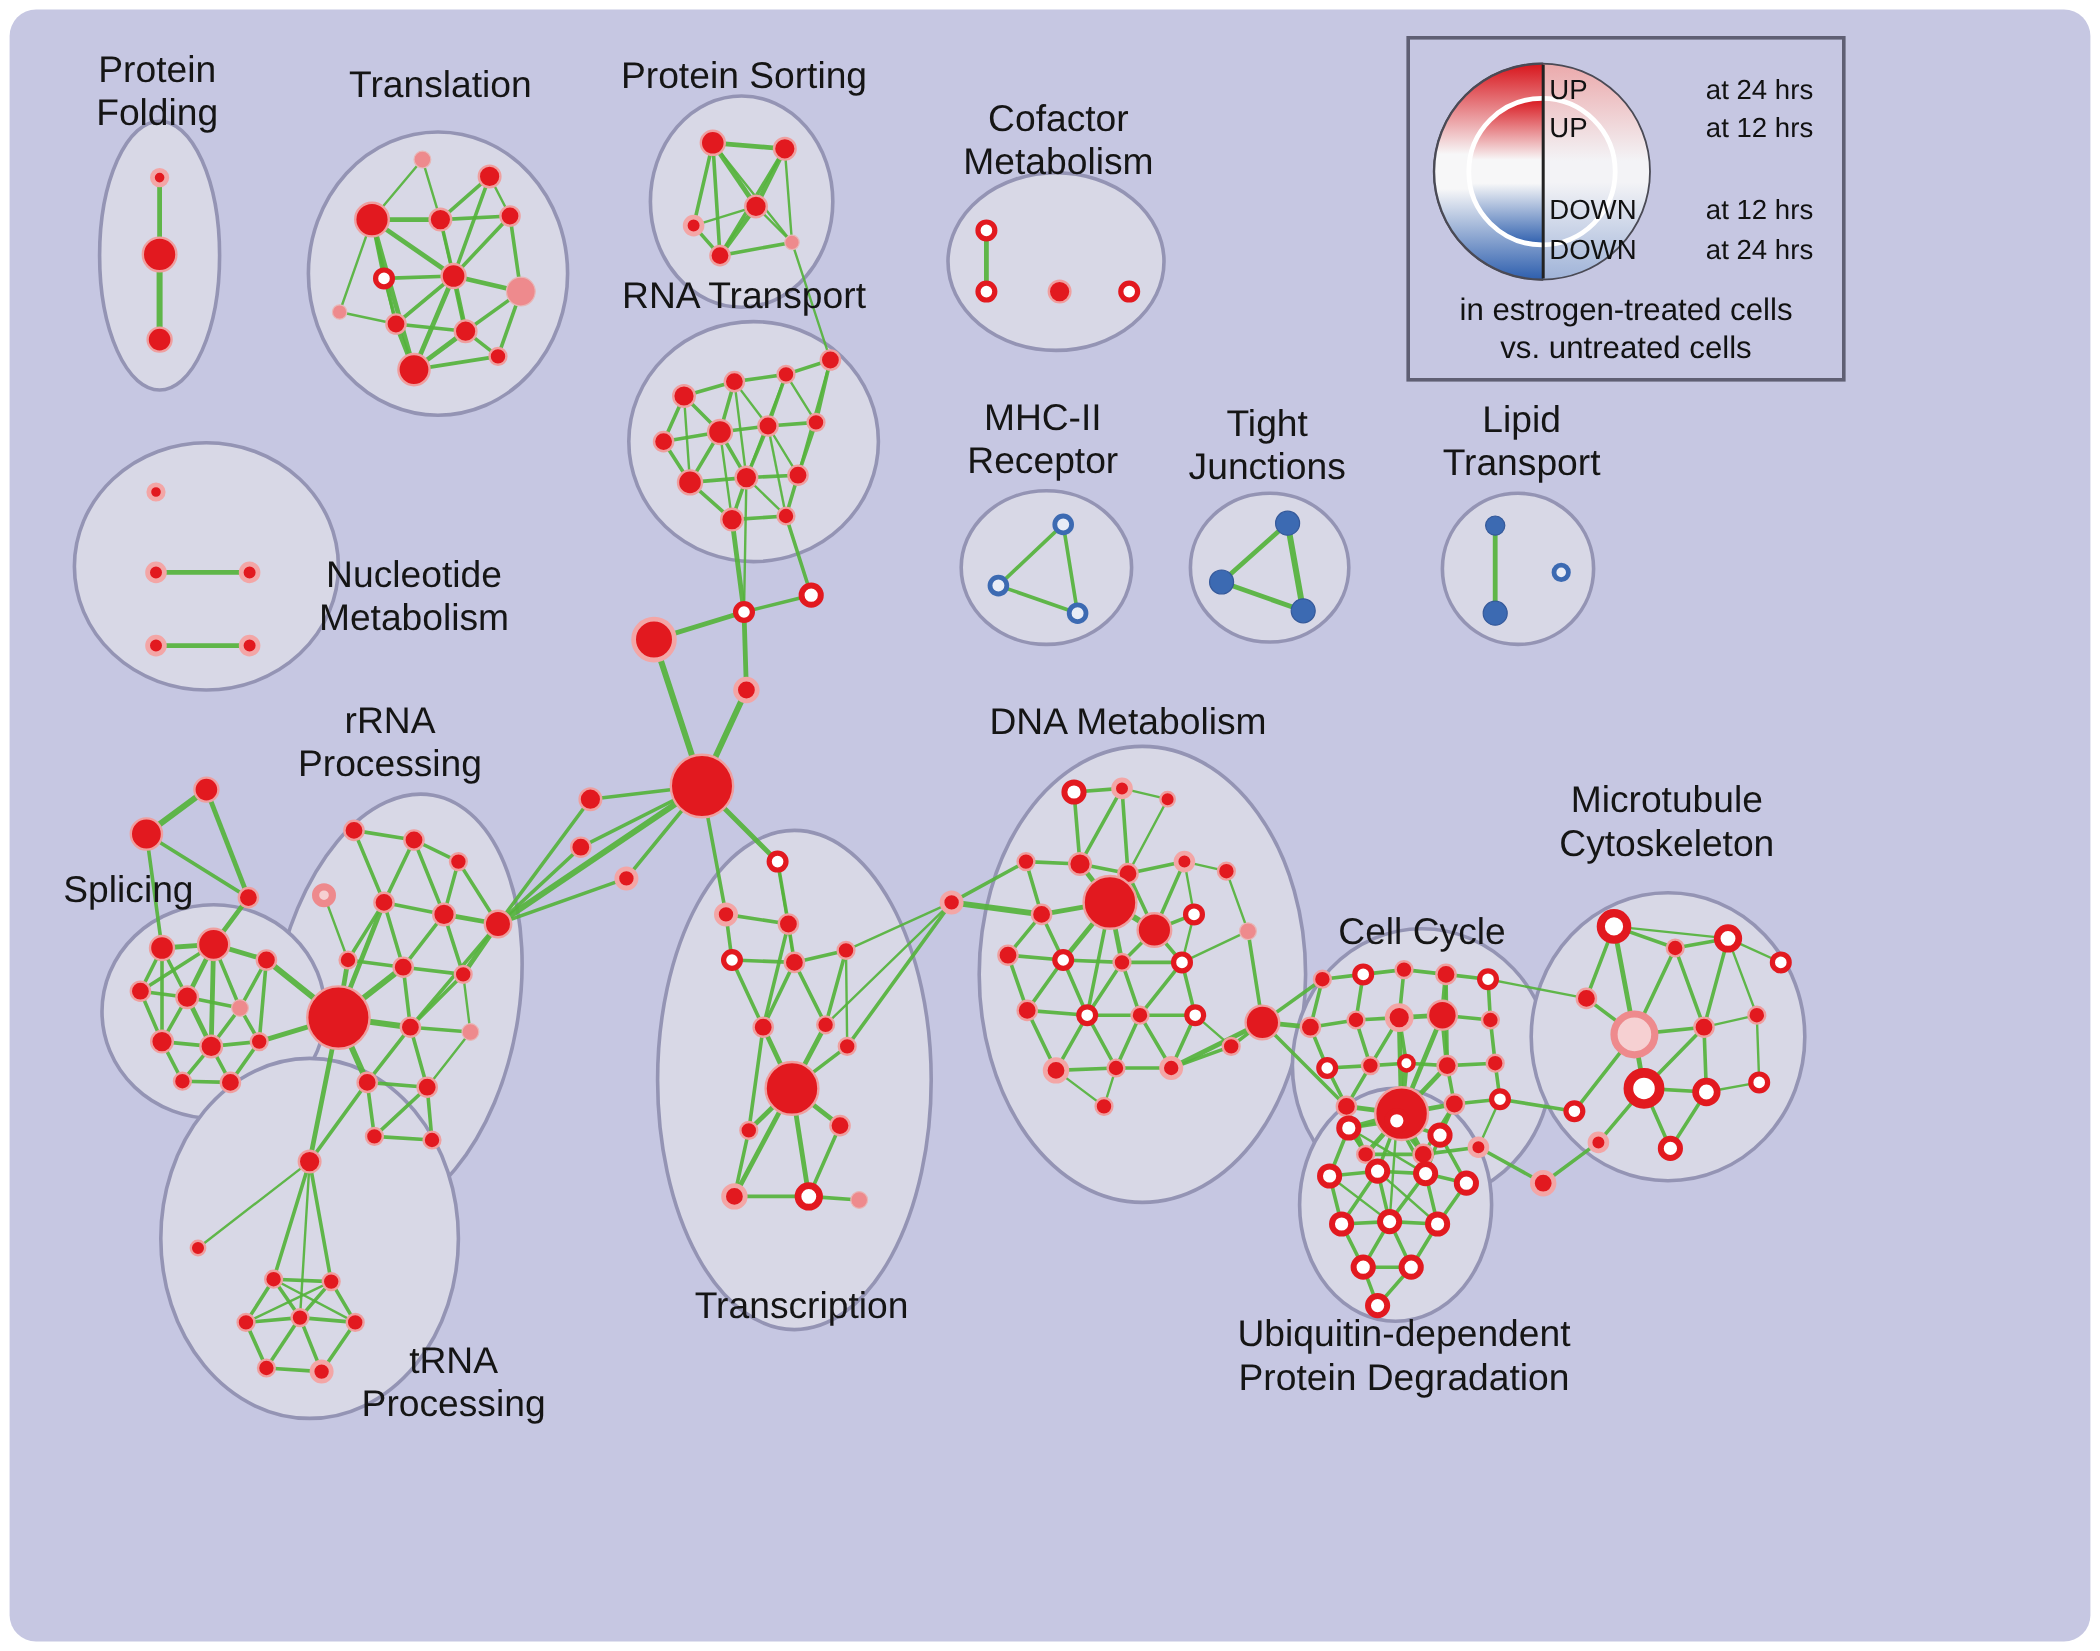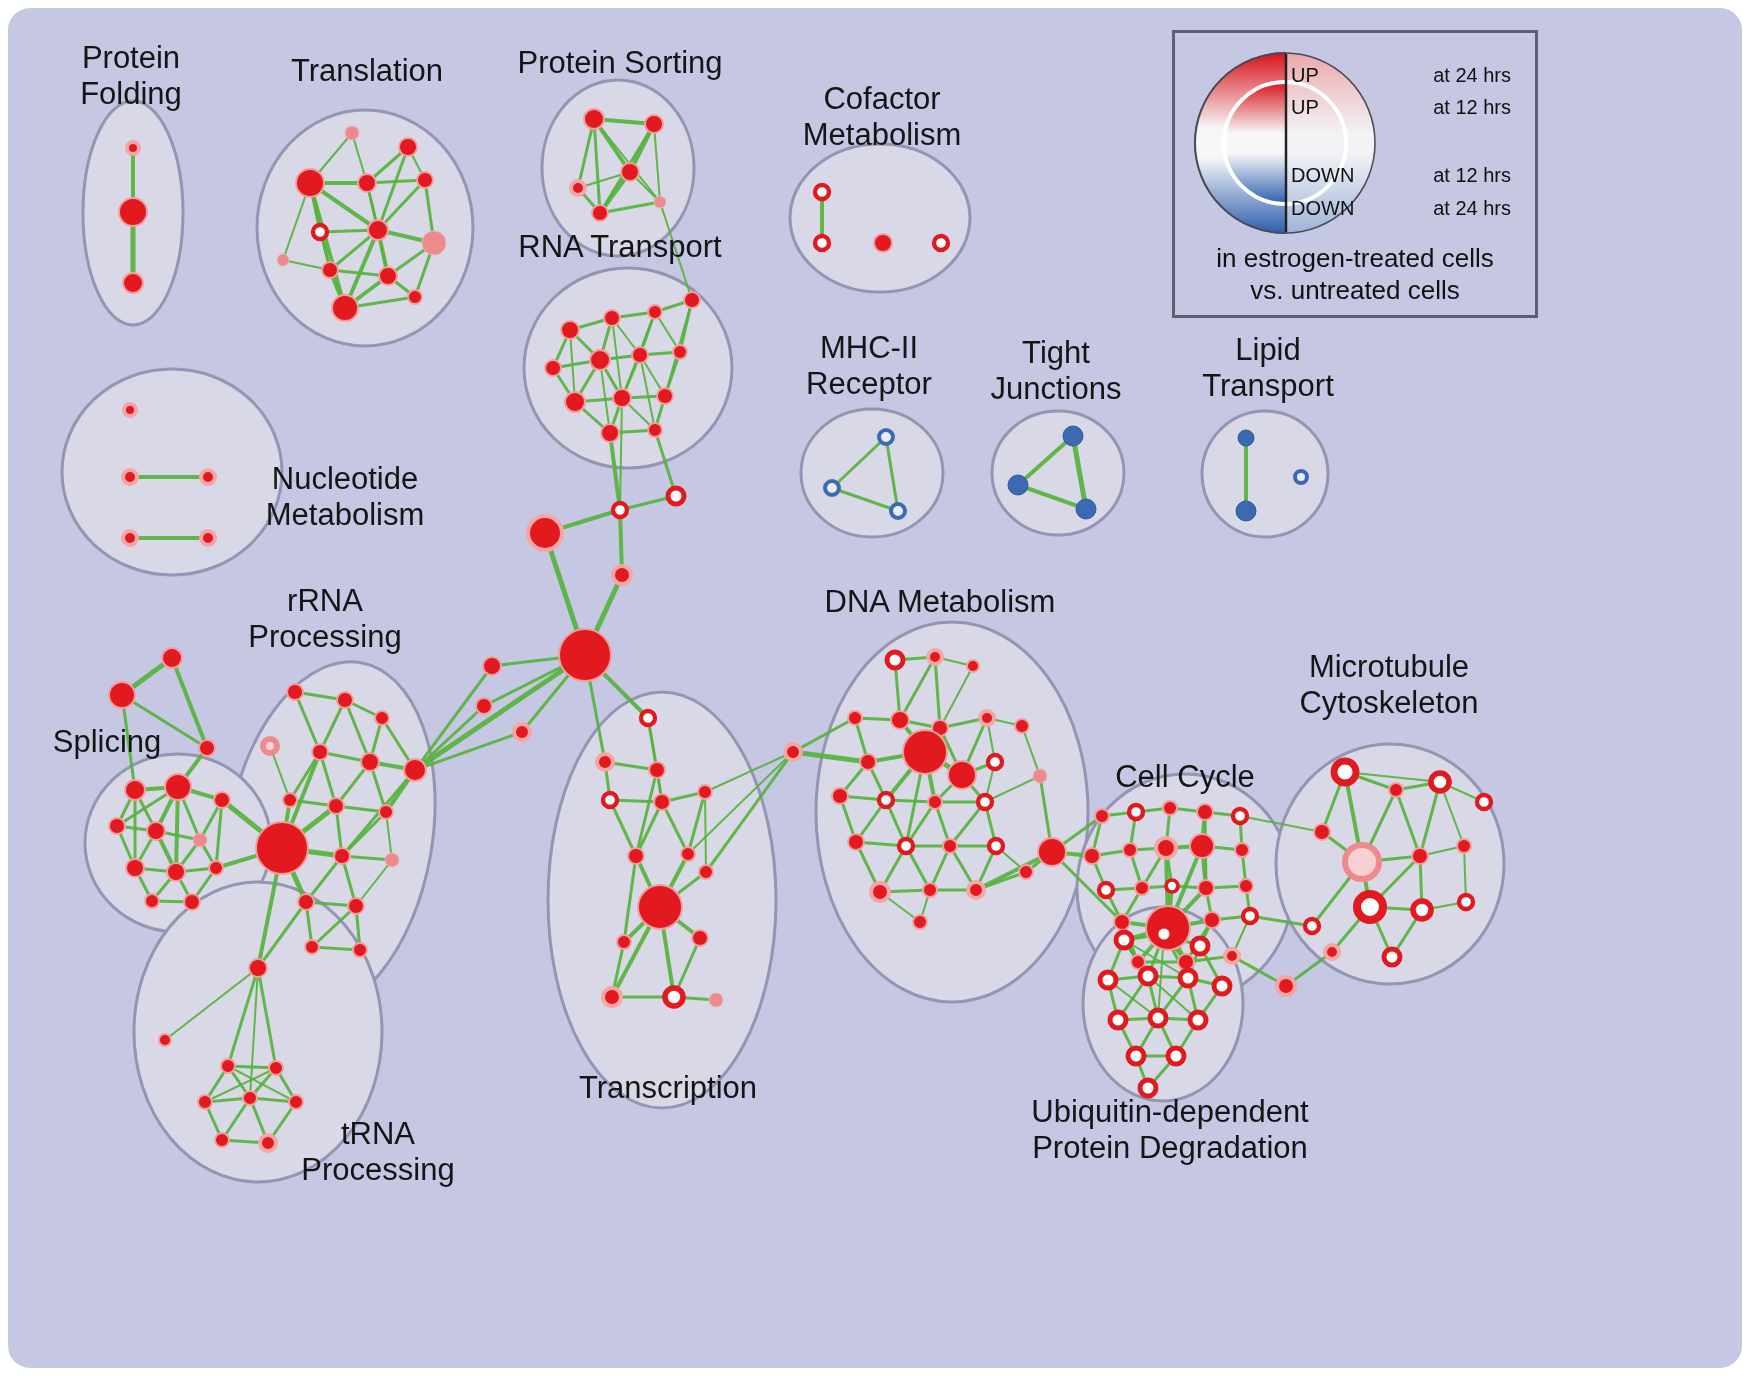--- a/index.html
+++ b/index.html
@@ -8,21 +8,21 @@
   .bg{position:absolute;left:8px;top:8px;width:1734px;height:1360px;background:#c6c7e2;border-radius:22px;}
   svg.net{position:absolute;left:0;top:0;z-index:1;}
   .cluster{fill:#d8d8e6;stroke:#9494b4;stroke-width:3px;}
   .edge{stroke:#55b33c;stroke-linecap:round;opacity:.92;fill:none;}
   .cluster-label{font-size:31px;fill:#151515;text-anchor:middle;dominant-baseline:central;}
   
   .legend{position:absolute;left:1172px;top:30px;width:366px;height:288px;z-index:2;
           background:#c6c7e2;border:3px solid #5f5f73;box-sizing:border-box;}
   .legend-glyph{position:absolute;left:10px;top:10px;}
   .legend-row{position:absolute;left:116px;right:24px;display:flex;justify-content:space-between;
-              transform:translateY(-50%);font-size:20px;color:#111;white-space:nowrap;}
+              transform:translateY(-50%);font-size:23px;color:#111;white-space:nowrap;}
   .legend-caption{position:absolute;left:0;right:0;text-align:center;transform:translateY(-50%);
                   font-size:26px;color:#111;white-space:nowrap;}
 </style>
 </head>
 <body>
 
 <div class="page">
   <div class="bg"></div>
 
   <svg class="net" width="1750" height="1376" viewBox="0 0 1750 1376">

